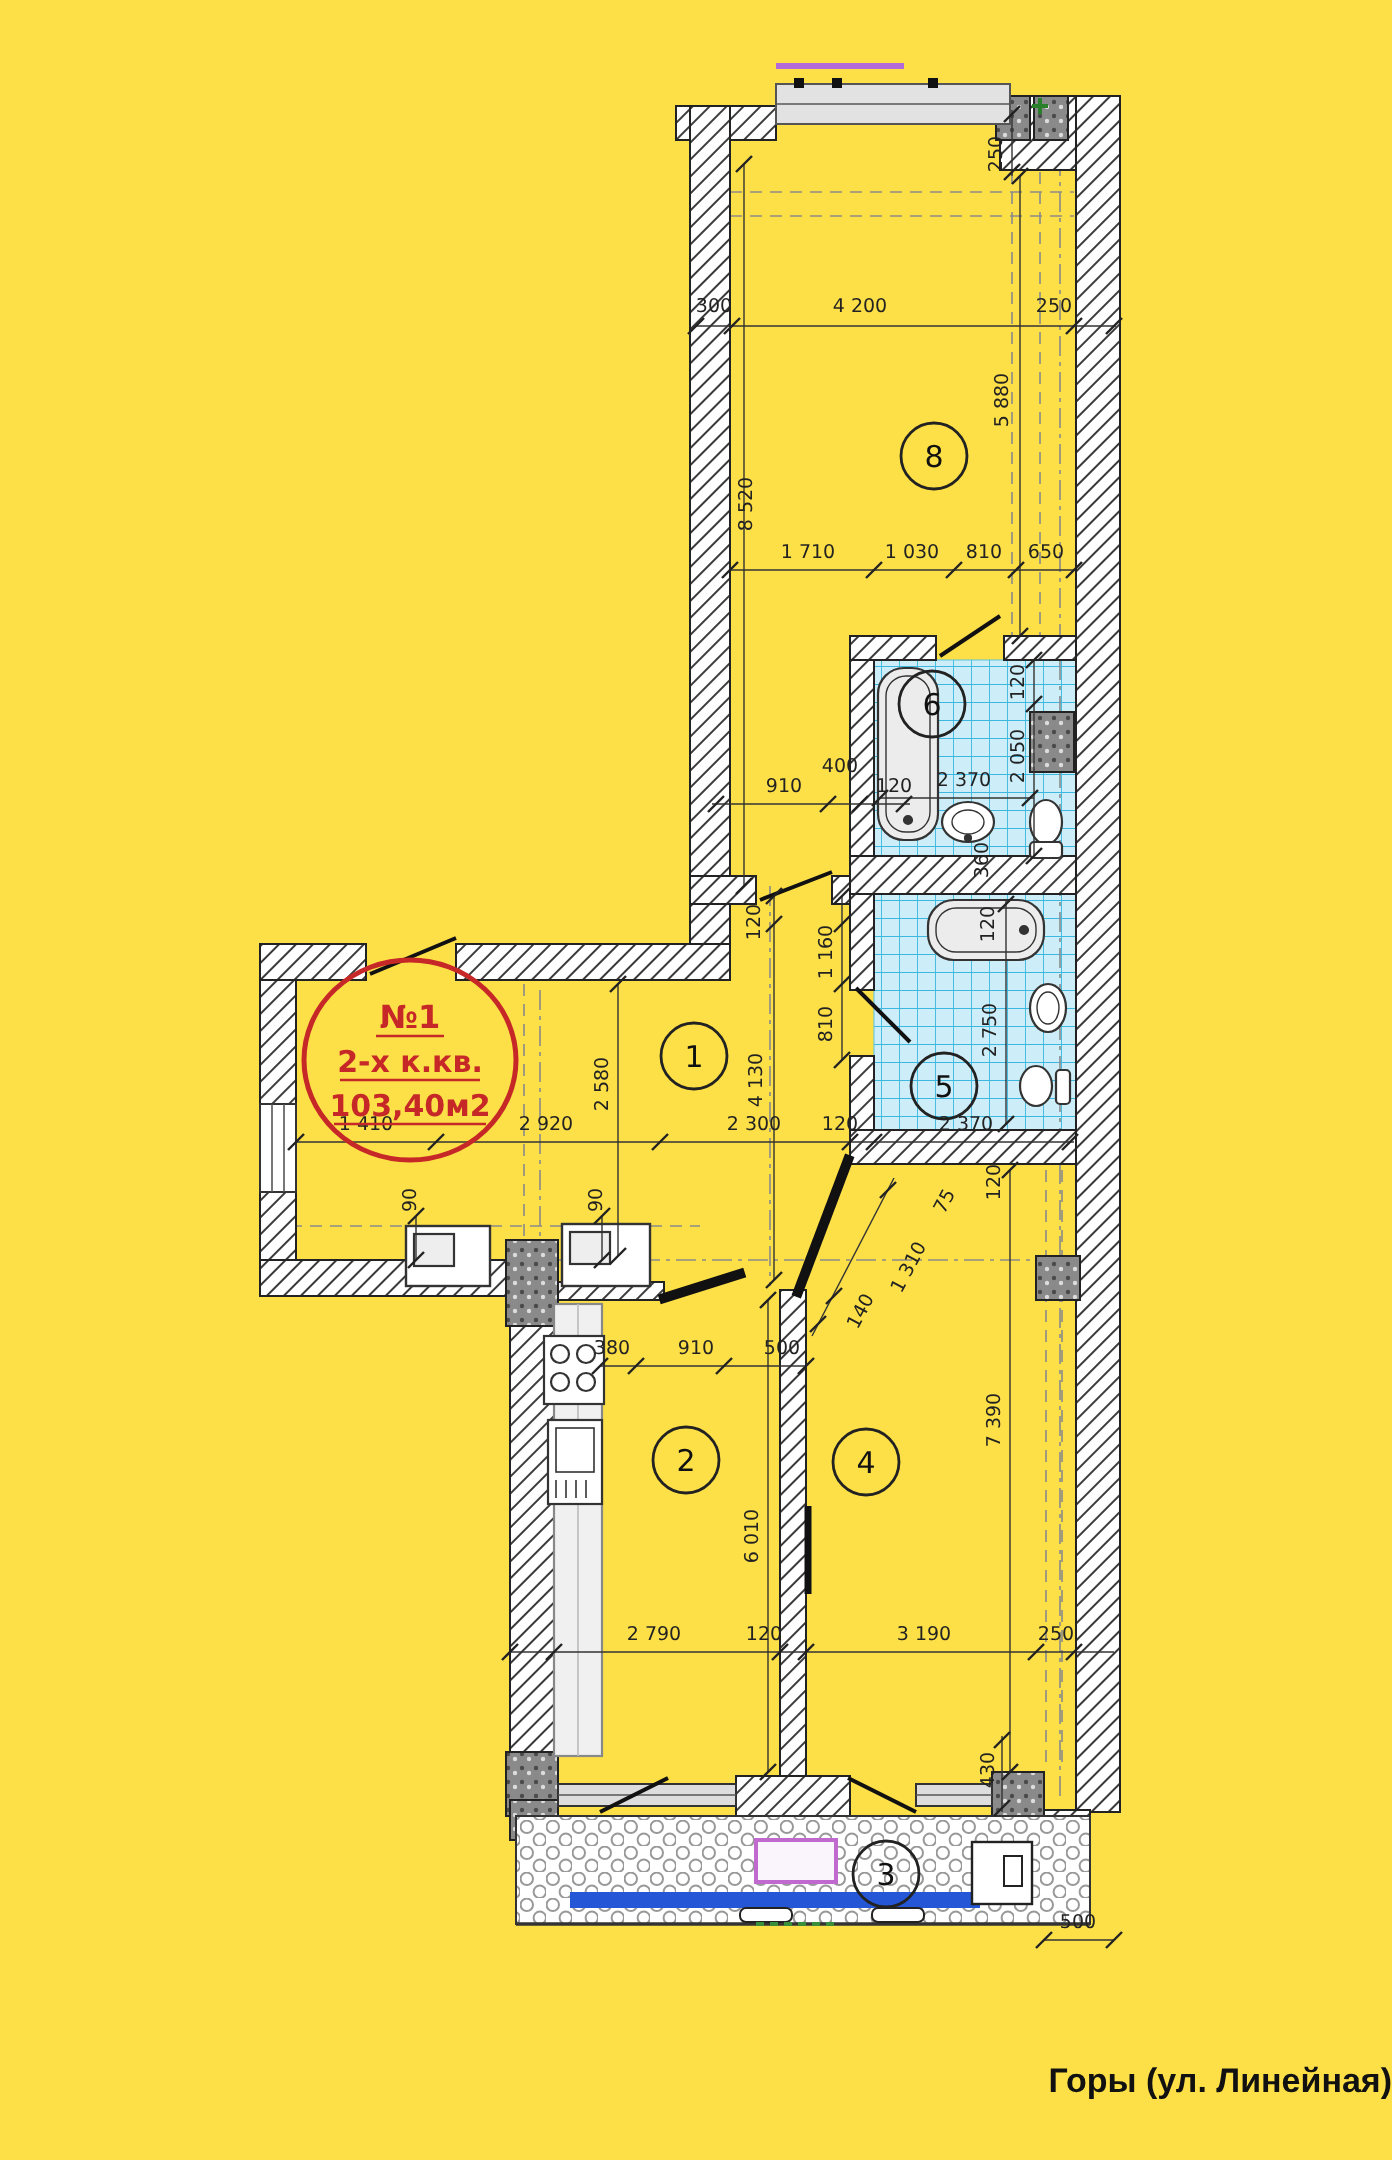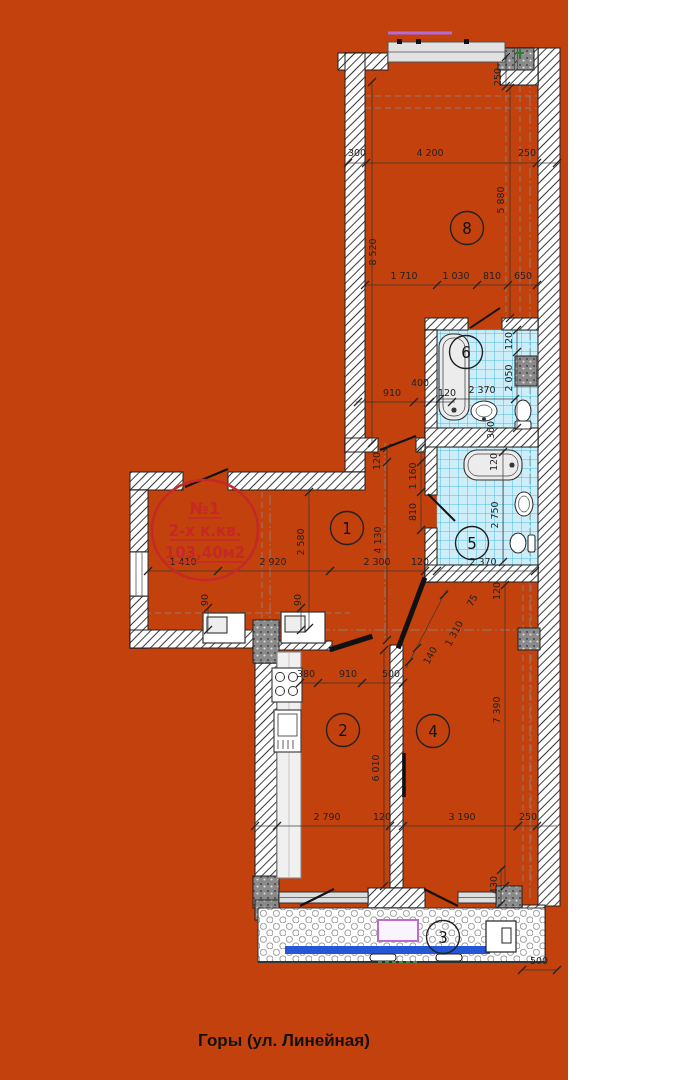--- a/index.html
+++ b/index.html
@@ -1,19 +1,19 @@
 <!DOCTYPE html>
 <html><head>
 <meta charset="utf-8">
 <style>
   html,body{margin:0;padding:0;background:#fff;}
-  .canvas{position:relative;width:568px;height:1080px;background:#c2410c;overflow:hidden;
+  .canvas{position:relative;width:696px;height:1080px;background:#fde047;overflow:hidden;
           font-family:"DejaVu Sans",sans-serif;}
   .canvas svg{position:absolute;top:0;left:0;}
-  .caption{position:absolute;top:1031px;left:0;width:100%;text-align:center;
+  .caption{position:absolute;top:1031px;left:0;width:100%;text-align:right;
            font-family:"Liberation Sans",sans-serif;font-weight:bold;font-size:17px;color:#111;}
   text.dim{font-family:"DejaVu Sans",sans-serif;font-size:9.5px;fill:#222;}
   text.roomnum{font-family:"DejaVu Sans",sans-serif;font-size:15px;fill:#111;}
   text.stamp{font-family:"DejaVu Sans",sans-serif;font-weight:bold;}
 </style>
 </head>
 <body>
 
 <div class="canvas">
 <svg width="696" height="1080" viewBox="0 0 696 1080">

